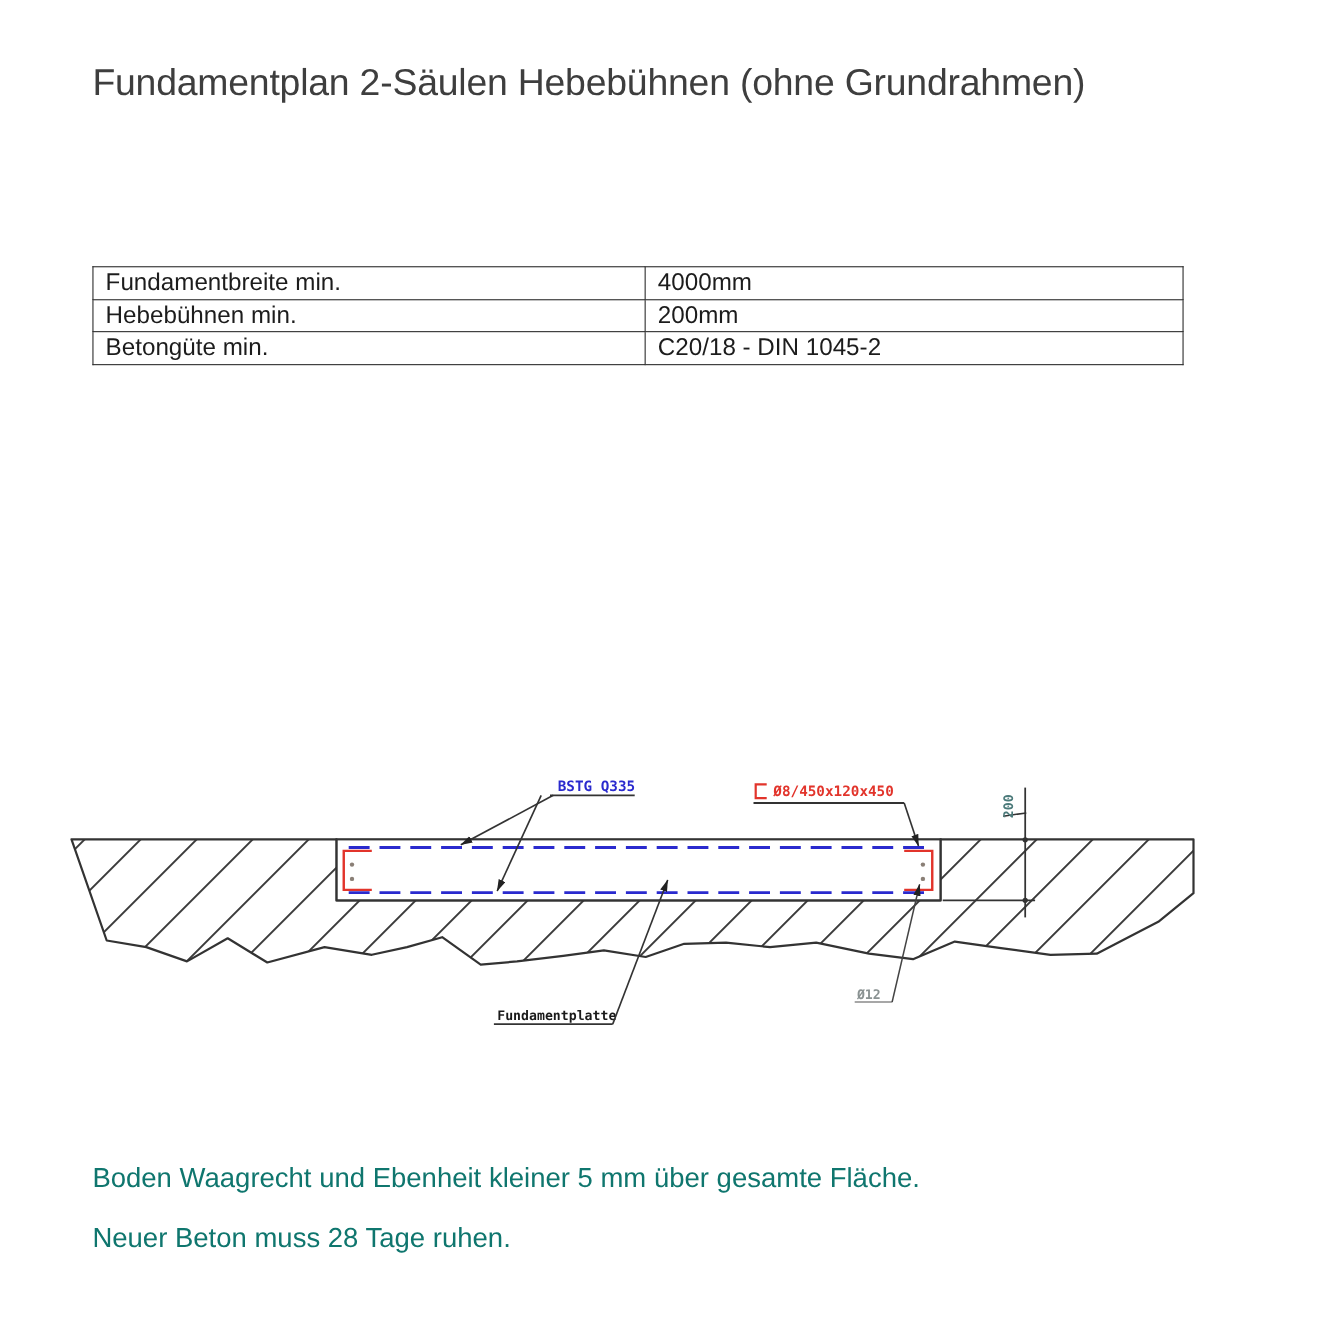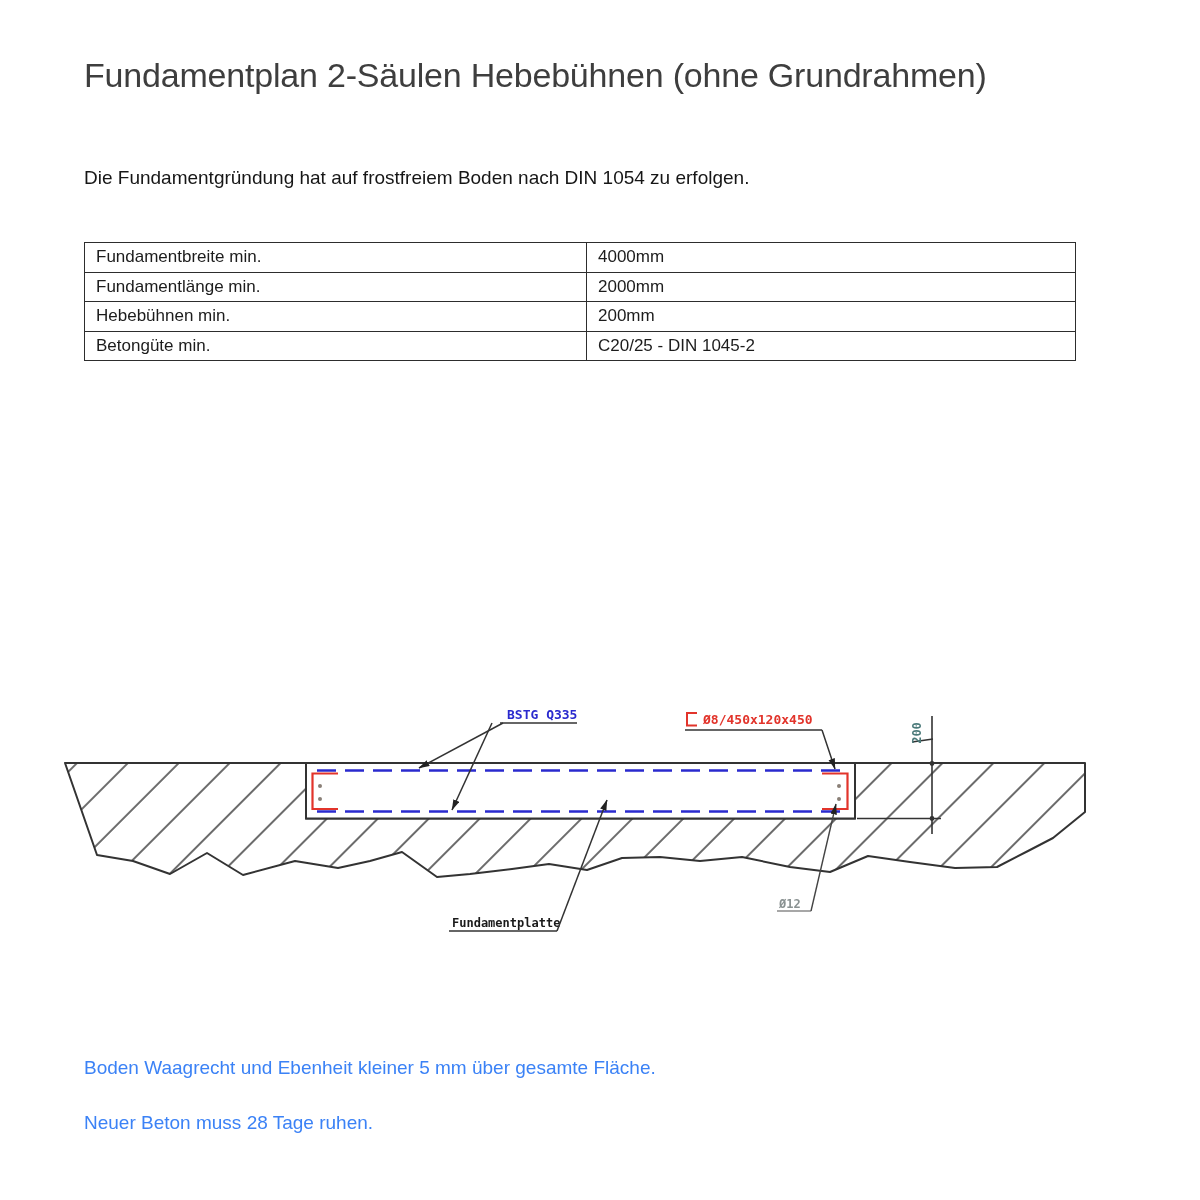--- a/index.html
+++ b/index.html
@@ -2,56 +2,51 @@
 <html><head>
 <meta charset="utf-8">
 <style>
   html,body{margin:0;padding:0;background:#fff;}
   #canvas{position:relative;width:1200px;height:1200px;background:#ffffff;overflow:hidden;
           font-family:"Liberation Sans",sans-serif;color:#1e1e1e;}
   .doc-title{position:absolute;left:84px;top:54px;font-size:34px;line-height:42px;
              font-weight:400;color:#3e3e3e;letter-spacing:-0.2px;margin:0;text-align:right;}
   .intro{position:absolute;left:84px;top:167px;font-size:19px;font-weight:500;color:#161616;margin:0;}
   .spec{position:absolute;left:84px;top:242px;width:992px;border-collapse:collapse;
-        table-layout:fixed;font-size:17px;color:#1c1c1c;}
+        table-layout:fixed;font-size:22px;color:#1c1c1c;}
   .spec td{border:1.5px solid #2d2d2d;vertical-align:top;padding:0 10px 0 11px;
            line-height:28.6px;white-space:pre-line;overflow:hidden;}
   .spec td.c1{width:480px;}
-  .note{position:absolute;left:84px;font-size:19px;color:#3b82f6;margin:0;}
+  .note{position:absolute;left:84px;font-size:25px;color:#0f766e;margin:0;}
   .note-1{top:1057px;}
   .note-2{top:1112px;}
   svg.drawing{position:absolute;left:0;top:660px;}
   .cad{font-family:"DejaVu Sans Mono",monospace;font-weight:bold;}
 </style>
 </head>
 <body>
 
 <div id="canvas">
 
   <h1 class="doc-title">Fundamentplan 2-Säulen Hebebühnen (ohne Grundrahmen)</h1>
 
-  <p class="intro">Die Fundamentgründung hat auf frostfreiem Boden nach DIN 1054 zu erfolgen.</p>
 
   <table class="spec">
     <tbody>
       <tr>
         <td class="c1">Fundamentbreite min.</td>
         <td>4000mm</td>
       </tr>
       <tr>
-        <td class="c1">Fundamentlänge min.</td>
-        <td>2000mm</td>
-      </tr>
-      <tr>
         <td class="c1">Hebebühnen min.</td>
         <td>200mm</td>
       </tr>
       <tr>
         <td class="c1">Betongüte min.</td>
-        <td>C20/25 - DIN 1045-2</td>
+        <td>C20/18 - DIN 1045-2</td>
       </tr>
     </tbody>
   </table>
 
   <svg class="drawing" width="1200" height="300" viewBox="0 660 1200 300">
     <defs>
       <pattern id="hatch" width="36" height="36" patternUnits="userSpaceOnUse" patternTransform="rotate(-45 0 0)">
         <line x1="0" y1="18" x2="36" y2="18" stroke="#3a3a3a" stroke-width="1.7"></line>
       </pattern>
       <marker id="arw" viewBox="0 0 10 6" refX="9.5" refY="3" markerWidth="11" markerHeight="7" markerUnits="userSpaceOnUse" orient="auto">

